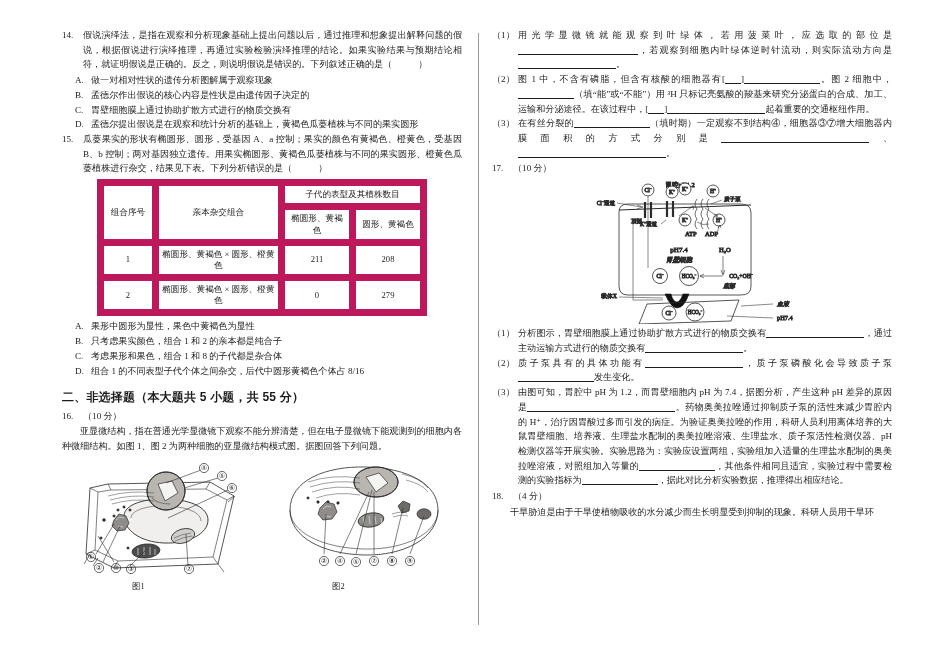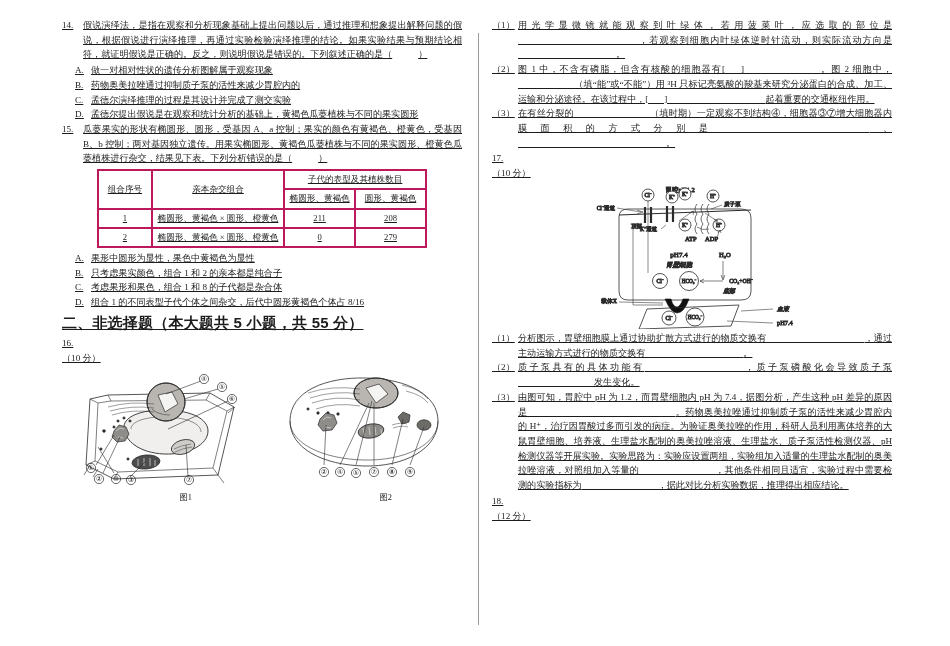--- a/index.html
+++ b/index.html
@@ -16,26 +16,25 @@
     position: relative;
   }
   .page {
     position: relative;
     width: 950px;
     height: 646px;
     box-sizing: border-box;
   }
   .col {
     position: absolute;
-    top: 18px;
+    top: 28px;
     width: 400px;
     font-size: 9.1px;
     line-height: 1.62;
     text-align: justify;
-    text-decoration: underline;
   }
   .col-left  { left: 62px; }
   .col-right { left: 492px; }
 
   .divider {
     position: absolute;
     left: 478px;
     top: 33px;
     width: 1px;
     height: 592px;
@@ -65,37 +64,37 @@
     flex: 0 0 auto;
     width: 16px;
   }
   .opt-txt { flex: 1 1 auto; }
   .fillspace  { display: inline-block; width: 26px; }
 
   
   .sect-head {
     font-weight: bold;
     font-family: "Liberation Sans", "DejaVu Sans", sans-serif;
-    font-size: 15px;
-    margin-top: 1px;
+    font-size: 12px;
+    margin-top: 10px;
     letter-spacing: .2px;
   }
-  .q-score { margin-top: 1px; flex-direction: column; }
+  .q-score { margin-top: 1px; }
   .indent2 { text-indent: 18px; }
 
   
   .xtable {
     border-collapse: collapse;
     margin: 3px auto 3px auto;
     width: 330px;
     font-size: 8.6px;
     line-height: 1.3;
   }
   .xtable td, .xtable th {
-    border: 2px solid #be185d;
+    border: 7px solid #be185d;
     text-align: center;
     padding: 3px 2px;
     font-weight: normal;
   }
   .xtable .c-seq   { width: 52px; }
   .xtable .c-cross { width: 138px; }
   .xtable .c-ph    { width: 70px; }
 
   
   .sub {
@@ -124,21 +123,21 @@
     height: 140px;
     margin-top: 4px;
   }
   .fig-caption-row {
     position: absolute;
     top: 122px; left: 0; width: 400px;
     font-size: 8.4px;
   }
   .fig-cap {
     position: absolute;
-    text-align: right;
+    text-align: left;
     width: 60px;
   }
 
   .cellwrap { position: absolute; top: 0; }
   .cellwrap svg { display:block; }
 
   
   .gastric {
     position: relative;
     width: 400px;
@@ -162,25 +161,25 @@
         <span>假说演绎法，是指在观察和分析现象基础上提出问题以后，通过推理和想象提出解释问题的假说，根据假说进行演绎推理，再通过实验检验演绎推理的结论。如果实验结果与预期结论相符，就证明假说是正确的。反之，则说明假说是错误的。下列叙述正确的是（</span><span class="fillspace"></span><span>）</span>
       </div>
     </div>
     <div>
       <div class="opt">
         <div class="opt-key">A.</div>
         <div class="opt-txt">做一对相对性状的遗传分析图解属于观察现象</div>
       </div>
       <div class="opt">
         <div class="opt-key">B.</div>
-        <div class="opt-txt">药物奥美拉唑通过抑制质子泵的活性来减少胃腔内的</div>
+        <div class="opt-txt">孟德尔作出假说的核心内容是性状是由遗传因子决定的</div>
       </div>
       <div class="opt">
         <div class="opt-key">C.</div>
-        <div class="opt-txt">孟德尔演绎推理的过程是其设计并完成了测交实验</div>
+        <div class="opt-txt">胃壁细胞膜上通过协助扩散方式进行的物质交换有</div>
       </div>
       <div class="opt">
         <div class="opt-key">D.</div>
         <div class="opt-txt">孟德尔提出假说是在观察和统计分析的基础上，黄褐色瓜蒌植株与不同的果实圆形</div>
       </div>
     </div>
 
     <div class="q">
       <div class="q-num">15.</div>
       <div class="q-body">
@@ -232,20 +231,21 @@
         <div class="opt-txt">组合 1 的不同表型子代个体之间杂交，后代中圆形黄褐色个体占 8/16</div>
       </div>
     </div>
 
     <div class="sect-head">二、非选择题（本大题共 5 小题，共 55 分）</div>
 
     <div class="q q-score">
       <div class="q-num">16.</div>
       <div class="q-body">（10 分）</div>
     </div>
+    <div class="indent2">亚显微结构，指在普通光学显微镜下观察不能分辨清楚，但在电子显微镜下能观测到的细胞内各种微细结构。如图 1、图 2 为两种细胞的亚显微结构模式图。据图回答下列问题。</div>
 
     <div class="cellfigs">
 
       <div class="cellwrap" style="left:6px;">
         <svg width="190" height="125" viewBox="0 0 190 125">
           <g fill="none" stroke="#2b2b2b" stroke-width="0.8">
 
             <path d="M22,30 L18,96 L46,110 L150,106 L166,38 L142,24 L40,26 Z"></path>
             <path d="M30,34 L27,92 L50,103 L145,99 L159,42 L138,31 L43,32 Z" stroke-width="0.6"></path>
             <path d="M22,30 L30,34 M18,96 L27,92 M46,110 L50,103 M150,106 L145,99 M166,38 L159,42 M142,24 L138,31 M40,26 L43,32" stroke-width="0.6"></path>
@@ -515,18 +515,19 @@
 
     <div class="sub">
       <div class="sub-num">（3）</div>
       <div class="sub-body">
         <span>由图可知，胃腔中 pH 为 1.2，而胃壁细胞内 pH 为 7.4，据图分析，产生这种 pH 差异的原因是</span><span class="ul ul-xxl"></span><span>。药物奥美拉唑通过抑制质子泵的活性来减少胃腔内的 H⁺，治疗因胃酸过多而引发的病症。为验证奥美拉唑的作用，科研人员利用离体培养的大鼠胃壁细胞、培养液、生理盐水配制的奥美拉唑溶液、生理盐水、质子泵活性检测仪器、pH 检测仪器等开展实验。实验思路为：实验应设置两组，实验组加入适量的生理盐水配制的奥美拉唑溶液，对照组加入等量的</span><span class="ul ul-m"></span><span>，其他条件相同且适宜，实验过程中需要检测的实验指标为</span><span class="ul ul-m"></span><span>，据此对比分析实验数据，推理得出相应结论。</span>
       </div>
     </div>
 
     <div class="q q-score">
       <div class="q-num">18.</div>
-      <div class="q-body">（12 分）</div>
-    </div>
+      <div class="q-body">（4 分）</div>
+    </div>
+    <div class="indent2">干旱胁迫是由于干旱使植物吸收的水分减少而生长明显受到抑制的现象。科研人员用干旱环</div>
 
   </div>
 
 </div>
 
 </body></html>

